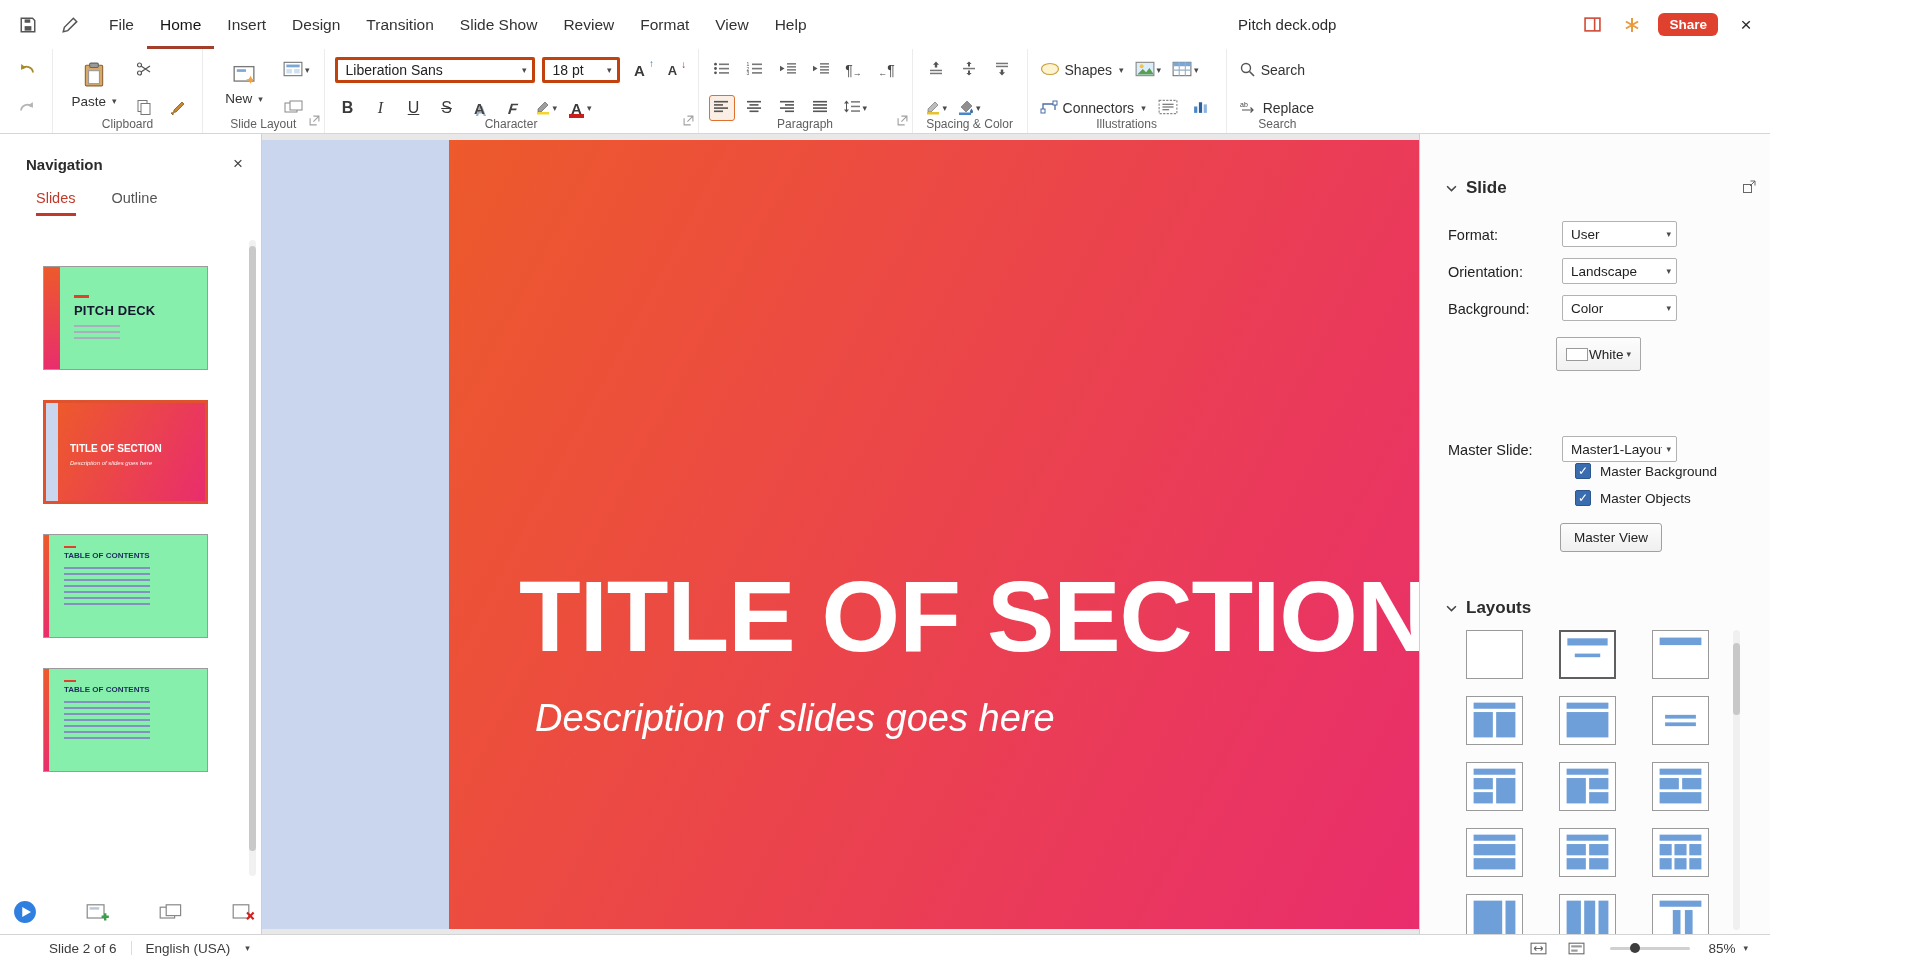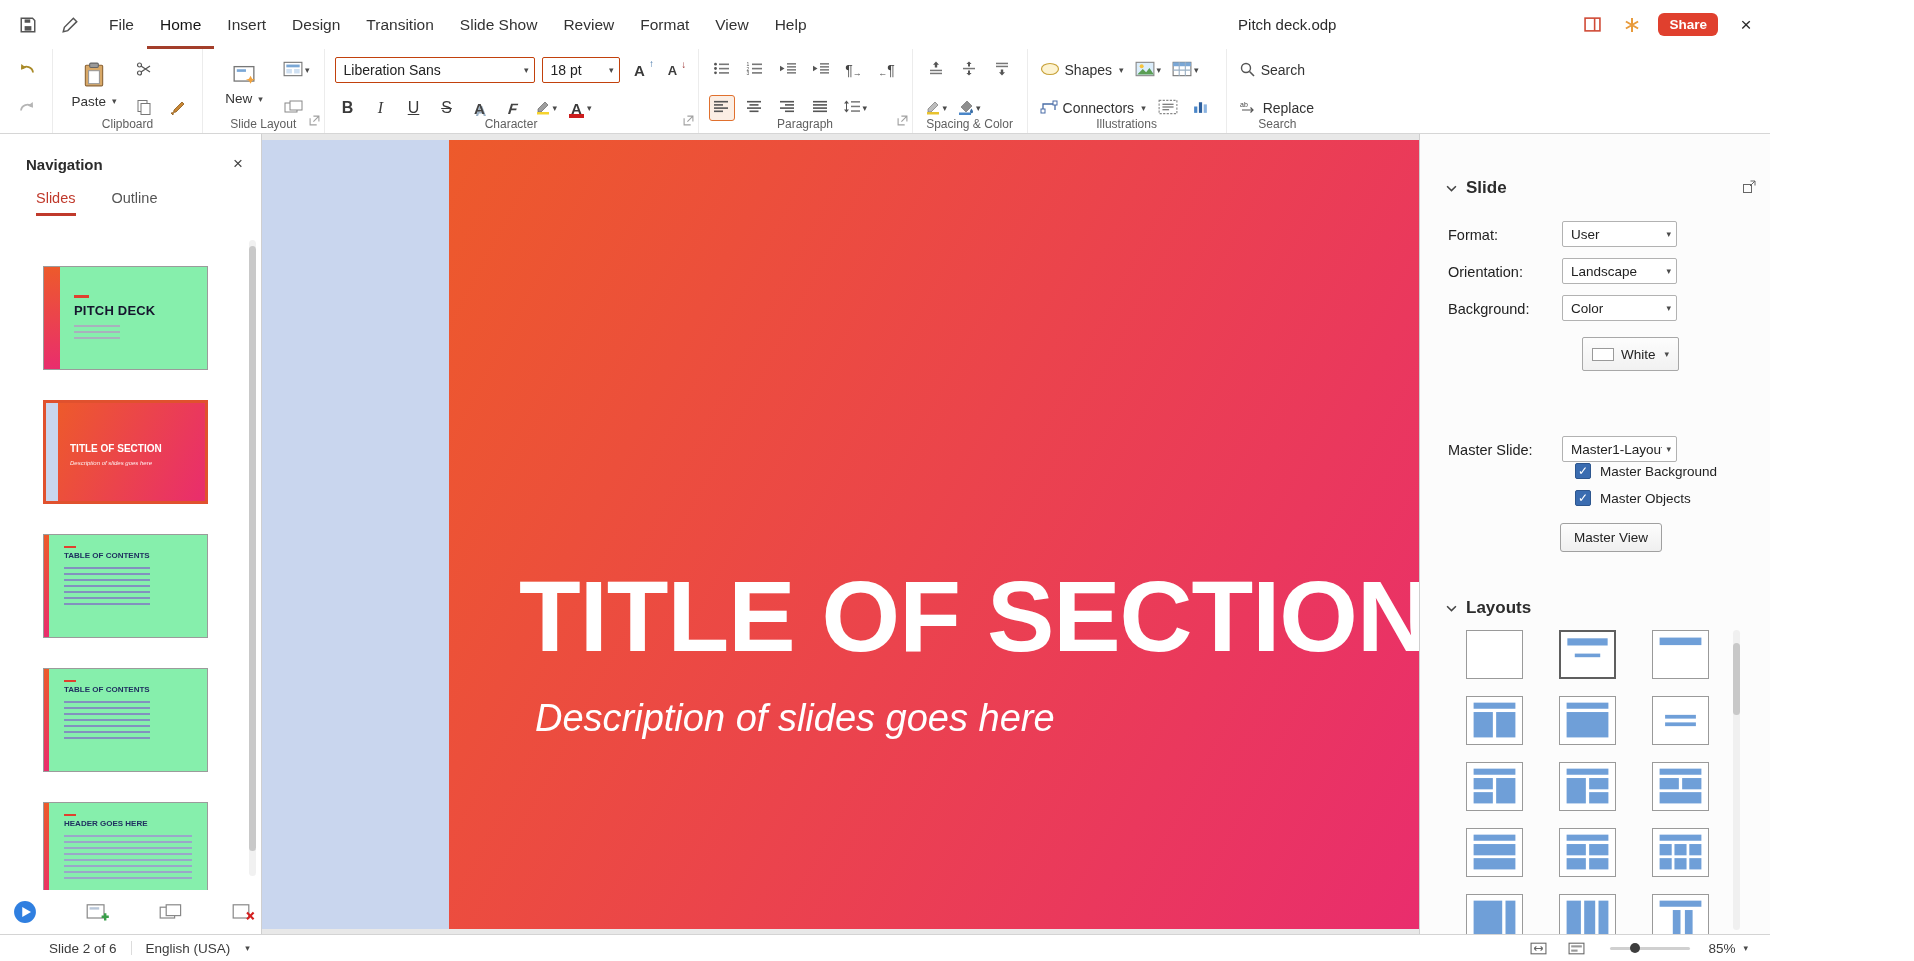--- a/index.html
+++ b/index.html
@@ -33,21 +33,21 @@
   .tb-rows{display:flex;flex-direction:column;gap:8px;}
   .tb-row{height:30px;display:flex;align-items:center;gap:7px;}
   .tbtn{display:flex;align-items:center;justify-content:center;min-width:26px;height:26px;border-radius:3px;
     color:#3a3a3a;font-size:15px;cursor:pointer;background:transparent;border:none;padding:0 2px;}
   .tbtn.active-toggle{border:1px solid #e0702e;background:#fbeee4;}
   .dd{font-size:9px;color:#4a4a4a;margin-left:2px;}
   .big-btn{display:flex;flex-direction:column;align-items:center;justify-content:center;gap:3px;
     width:62px;height:60px;border-radius:3px;cursor:pointer;background:transparent;border:none;}
   .big-btn .top{display:flex;align-items:center;gap:4px;}
   .big-btn .cap{font-size:13.5px;color:#333;display:flex;align-items:center;gap:4px;}
-  .combo{display:flex;align-items:center;border:1px solid #c2410c;border-radius:2px;background:#fff;height:26px;padding:0 5px 0 8px;cursor:pointer;}
+  .combo{display:flex;align-items:center;border:3px solid #c2410c;border-radius:2px;background:#fff;height:26px;padding:0 5px 0 8px;cursor:pointer;}
   .combo .val{font-size:14px;color:#222;white-space:nowrap;overflow:hidden;}
   .combo .dd{margin-left:auto;padding-left:6px;}
   .combo.font-name{width:200px;}
   .combo.font-size{width:78px;}
   .letter{font-weight:400;font-size:16px;}
   .b{font-weight:700;} .i{font-style:italic;font-family:"Liberation Serif",serif;} 
   .u{text-decoration:underline;} .s{text-decoration:line-through;}
   .shadowA{font-weight:700;color:#444;text-shadow:1.5px 1.5px 0 #9ab0c4;}
   .fontworkF{font-weight:700;font-style:italic;color:#444;transform:skewX(-6deg);}
   .fontcolorA{position:relative;font-weight:700;font-size:15px;padding:0 3px;}
@@ -105,22 +105,22 @@
   .properties{position:absolute;right:0;top:0;width:351px;height:100%;background:#fcfcfc;border-left:1px solid #cfcfcf;font-size:14px;}
   .panel-header{position:absolute;left:26px;right:14px;display:flex;align-items:center;gap:9px;}
   .panel-title{font-size:17px;font-weight:600;color:#2c2c2c;}
   .panel-header .more{margin-left:auto;cursor:pointer;}
   .prow{position:absolute;left:28px;right:20px;height:27px;display:flex;align-items:center;}
   .plabel{font-size:14.5px;color:#222;}
   .select{position:absolute;left:114px;top:0;width:115px;height:26px;display:flex;align-items:center;
     border:1px solid #b2b2b2;border-radius:2px;background:#fff;padding:0 5px 0 8px;cursor:pointer;}
   .select .val{font-size:13.5px;color:#222;white-space:nowrap;overflow:hidden;}
   .select .dd{margin-left:auto;padding-left:4px;}
-  .color-btn{position:absolute;left:136px;top:203px;height:27px;display:flex;align-items:center;gap:7px;
-    border:1px solid #a8a8a8;border-radius:2px;background:linear-gradient(#fdfdfd,#f1f1f1);padding:16px 9px;cursor:pointer;font-size:13.5px;color:#222;margin-left:26px;}
+  .color-btn{position:absolute;left:136px;top:203px;height:27px;display:flex;align-items:center;gap:1px;
+    border:1px solid #a8a8a8;border-radius:2px;background:linear-gradient(#fdfdfd,#f1f1f1);padding:16px 9px;cursor:pointer;font-size:13.5px;color:#222;}
   .swatch{width:22px;height:13px;background:#fff;border:1px solid #9a9a9a;}
   .checkrow{position:absolute;left:155px;display:flex;align-items:center;gap:9px;cursor:pointer;}
   .checkbox{width:16px;height:16px;border-radius:2px;background:#3a6cb0;border:1px solid #2d568e;
     color:#fff;font-size:12px;line-height:15px;text-align:center;}
   .checklabel{font-size:13.5px;color:#222;}
   .pbutton{position:absolute;left:140px;top:389px;border:1px solid #a0a0a0;border-radius:3px;
     background:linear-gradient(#fdfdfd,#efefef);font-size:13.5px;color:#222;padding:6px 13px;cursor:pointer;}
   .layouts-grid{position:absolute;left:46px;top:496px;bottom:0;width:260px;display:grid;
     grid-template-columns:repeat(3,57px);column-gap:36px;row-gap:17px;overflow:hidden;align-content:start;}
   .layout-thumb{width:57px;height:49px;background:#fff;border:1px solid #9a9a9a;cursor:pointer;}
@@ -680,28 +680,20 @@
 
         <div class="thumb">
           <div class="t-edge"></div>
           <div class="t-doc-content">
             <div class="dash" style="width:12px;height:2px;"></div>
             <div class="t-doc-title">TABLE OF CONTENTS</div>
             <div class="t-lines" style="width:86px;height:40px;background:repeating-linear-gradient(180deg,#8291bf 0 2px,transparent 2px 6px);"></div>
           </div>
         </div>
 
-        <div class="thumb">
-          <div class="t-edge"></div>
-          <div class="t-doc-content">
-            <div class="dash" style="width:12px;height:2px;"></div>
-            <div class="t-doc-title">HEADER GOES HERE</div>
-            <div class="t-lines" style="width:128px;height:46px;background:repeating-linear-gradient(180deg,#9aa7c9 0 2px,transparent 2px 6px);"></div>
-          </div>
-        </div>
 
         <div class="thumb-scrollbar">
             <div class="sb-thumb"></div>
           </div>
       </div>
 
       <div class="nav-actions">
         <span class="icon-btn">
           <svg width="24" height="24" viewBox="0 0 22 22">
               <circle cx="11" cy="11" r="10" fill="#2f7fe0"></circle>

